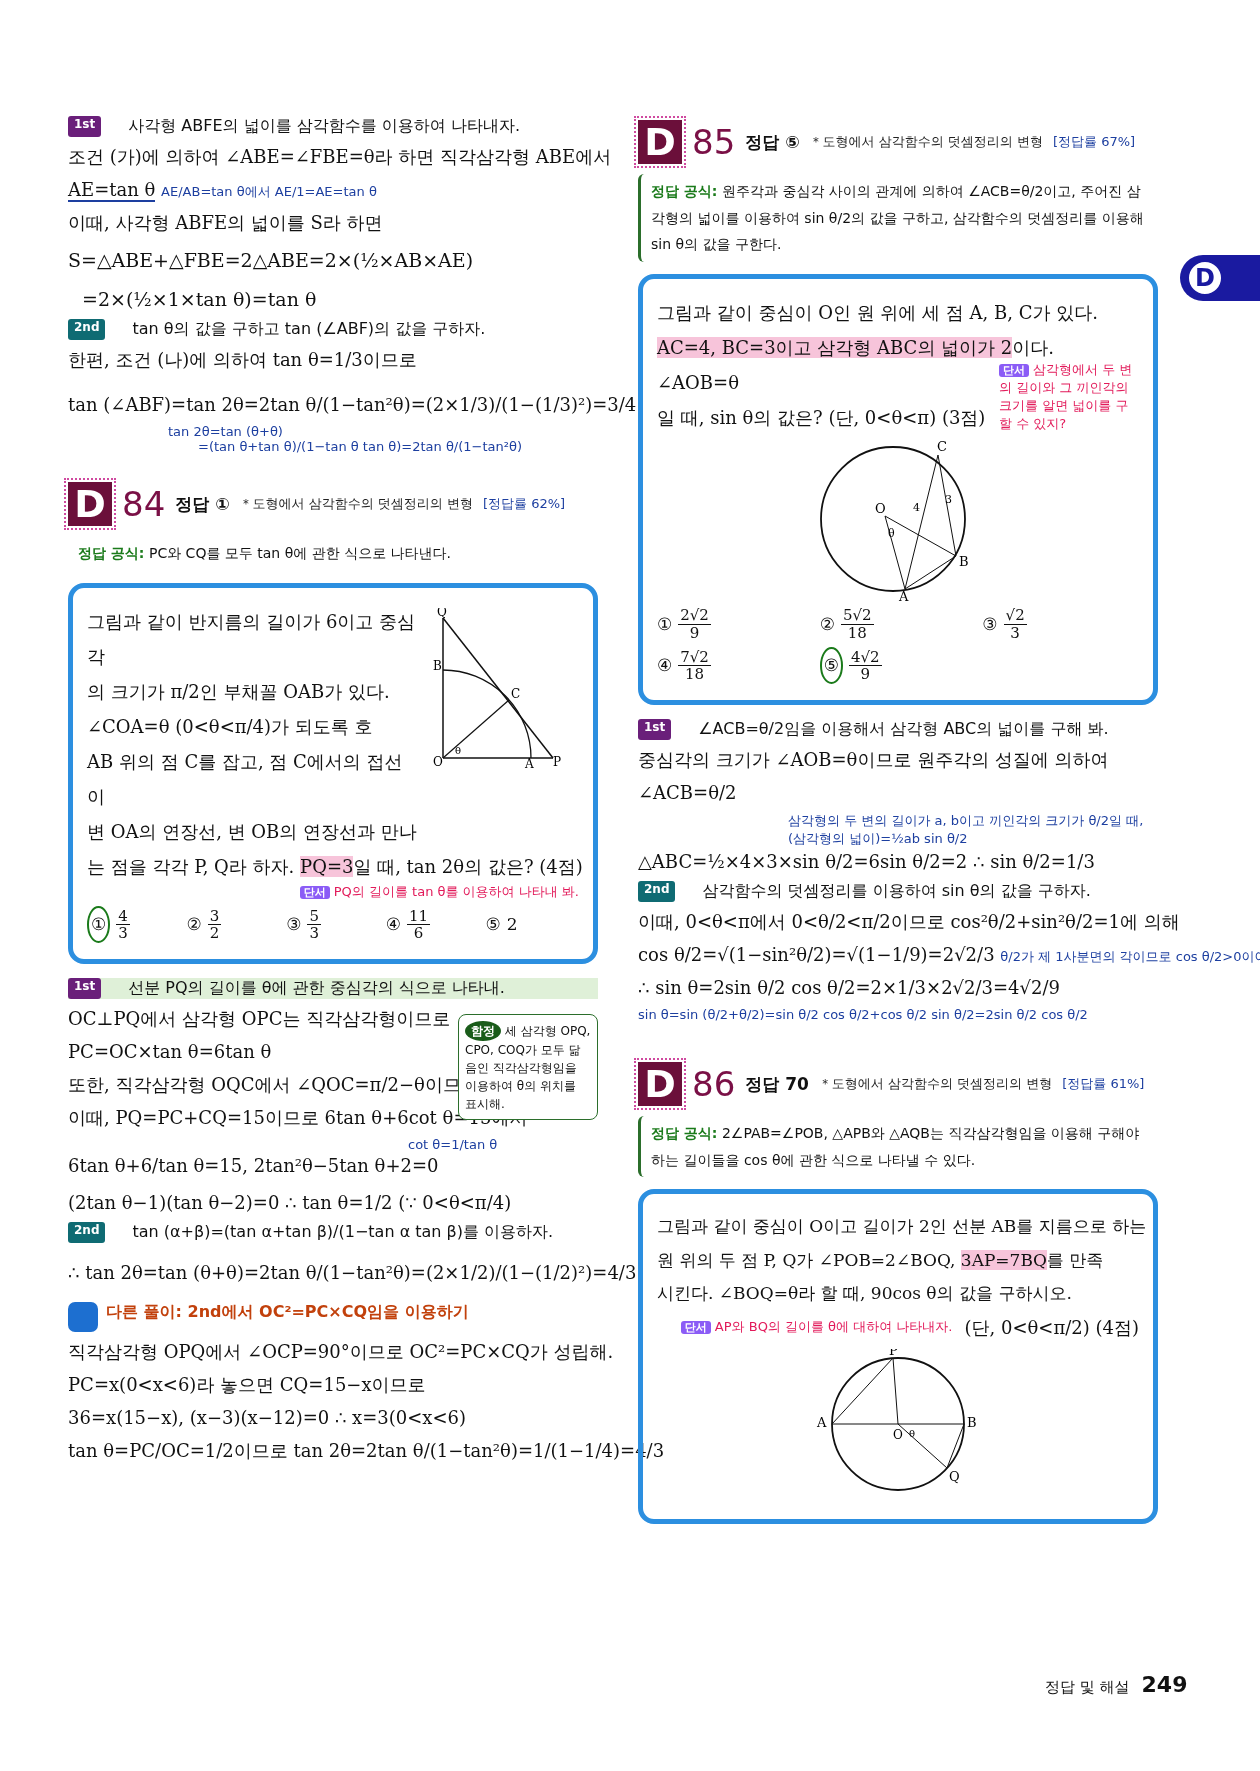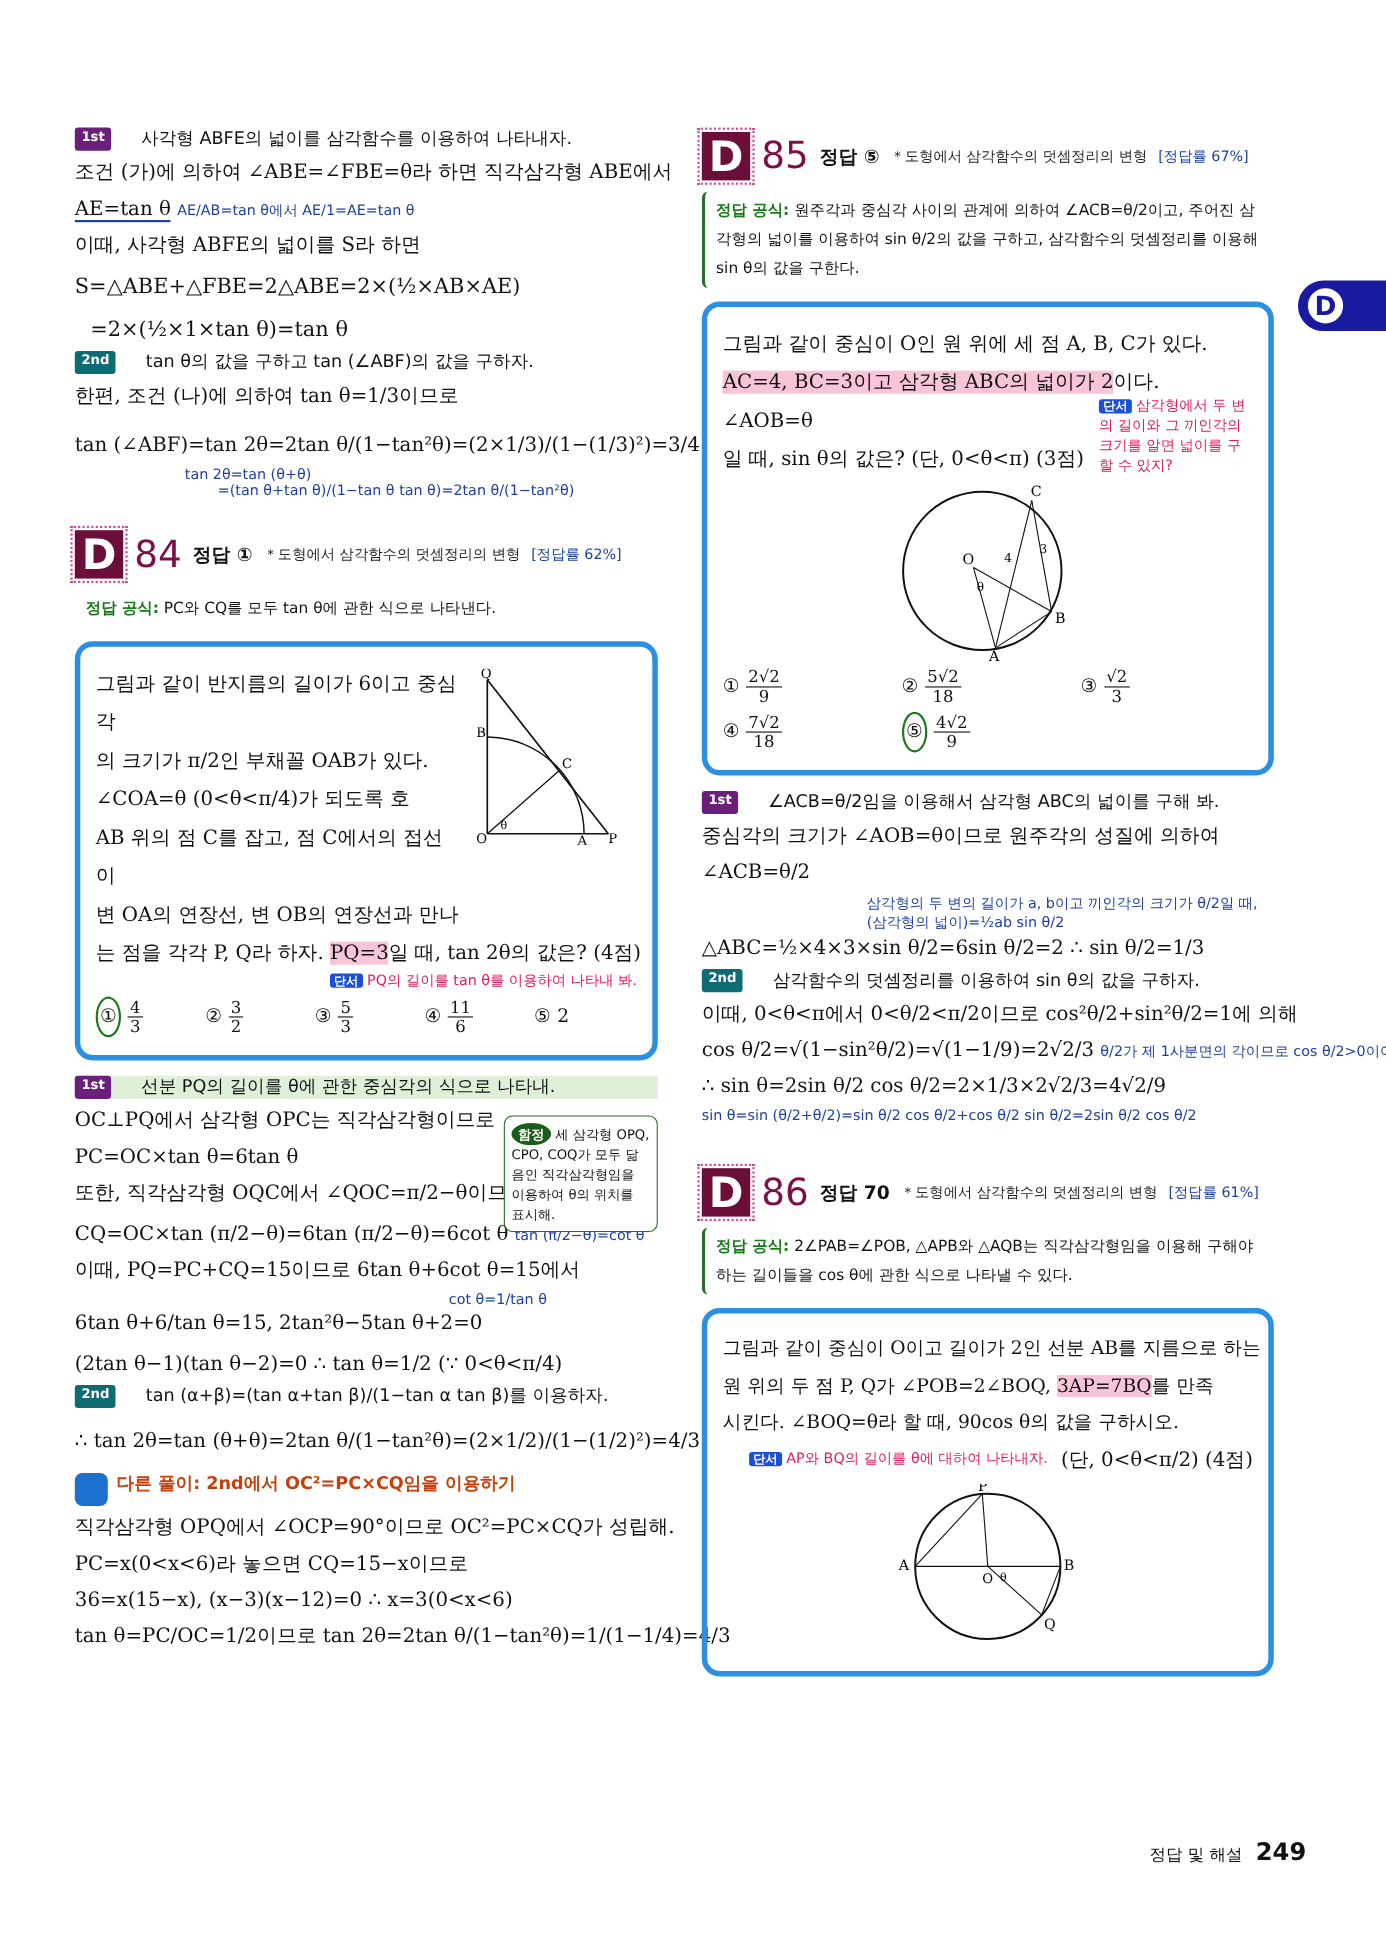--- a/index.html
+++ b/index.html
@@ -17,21 +17,21 @@
 .dbox{width:44px;height:44px;background:#6b0f3a;color:#fff;font:bold 38px "DejaVu Sans","Liberation Sans",sans-serif;display:flex;align-items:center;justify-content:center;outline:2px dotted #d04aa0;outline-offset:2px}
 .num{font:34px "DejaVu Sans","Liberation Sans",sans-serif;color:#7a1046}
 .ans{font:bold 17px "DejaVu Sans","Liberation Sans",sans-serif}
 .tag{font:13px "DejaVu Sans","Liberation Sans",sans-serif;color:#222}
 .rate{color:#1d3fa0}
 .formula{border-left:3px solid #2b6e2b;border-radius:6px;padding:4px 10px;font:14px "DejaVu Sans","Liberation Sans",sans-serif;line-height:1.9;margin:6px 0 12px}
 .formula b{color:#1a7a1a}
 .prob{border:5px solid #2c8fe0;border-radius:16px;padding:16px 14px;margin:10px 0 14px;font-size:18px;line-height:1.95;position:relative}
 .hl{background:#f7c4da}
 .hint{color:#e21a5a;font:13px "DejaVu Sans","Liberation Sans",sans-serif}
-.hintb{background:#1d4ed8;color:#fff;border-radius:3px;padding:0 4px;font-size:11px;font-weight:bold;margin-right:4px}
+.hintb{background:#8b5cf6;color:#fff;border-radius:3px;padding:0 4px;font-size:11px;font-weight:bold;margin-right:4px}
 .choices{display:grid;gap:6px;font-size:17px;margin-top:6px}
 .choice{display:flex;align-items:center;gap:6px}
 .frac{display:inline-flex;flex-direction:column;align-items:center;vertical-align:middle;font-size:15px;line-height:1.1}
 .frac span:first-child{border-bottom:1px solid #111;padding:0 2px}
 .circled{border:2px solid #1a7a1a;border-radius:50%;padding:0 2px}
 .sidetab{position:absolute;left:1180px;top:255px;width:80px;height:46px;background:#1a1aa0;border-radius:23px 0 0 23px}
 .sidetab span{position:absolute;left:6px;top:4px;width:38px;height:38px;border-radius:50%;background:#fff;border:3px solid #1a1aa0;color:#1a1aa0;font:bold 24px "DejaVu Sans","Liberation Sans",sans-serif;display:flex;align-items:center;justify-content:center}
 .footer{position:absolute;left:1045px;top:1672px;display:flex;align-items:baseline;gap:12px;font-family:"DejaVu Sans","Liberation Sans",sans-serif}
 .footer .t{font-size:15px}
 .footer .p{font-size:22px;font-weight:bold}
@@ -139,21 +139,20 @@
     <div style="position:relative">
       <div class="step" style="background:#dff0d8">
           <span class="badge b1">1st</span>
           <span>선분 PQ의 길이를 θ에 관한 중심각의 식으로 나타내.</span>
         </div>
       <div class="line">OC⊥PQ에서 삼각형 OPC는 직각삼각형이므로</div>
       <div class="line">PC=OC×tan θ=6tan θ</div>
       <div class="line">또한, 직각삼각형 OQC에서 ∠QOC=π/2−θ이므로</div>
       <div class="trap" style="top:36px"><span class="badge" style="background:#1a5c1a;border-radius:50%">함정</span> <span>세 삼각형 OPQ, CPO, COQ가 모두 닮음인 직각삼각형임을 이용하여 θ의 위치를 표시해.</span></div>
     </div>
-    <div class="line" style="margin-top:10px"><span>CQ=OC×tan (π/2−θ)=6tan (π/2−θ)=6cot θ</span> <span class="note">tan (π/2−θ)=cot θ</span></div>
     <div class="line">이때, PQ=PC+CQ=15이므로 6tan θ+6cot θ=15에서</div>
     <div class="note" style="padding-left:340px">cot θ=1/tan θ</div>
     <div class="line">6tan θ+6/tan θ=15, 2tan²θ−5tan θ+2=0</div>
     <div class="line" style="margin-top:10px">(2tan θ−1)(tan θ−2)=0     ∴ tan θ=1/2 (∵ 0&lt;θ&lt;π/4)</div>
     <div class="step">
         <span class="badge b2">2nd</span>
         <span>tan (α+β)=(tan α+tan β)/(1−tan α tan β)를 이용하자.</span>
       </div>
     <div class="line" style="margin:16px 0">∴ tan 2θ=tan (θ+θ)=2tan θ/(1−tan²θ)=(2×1/2)/(1−(1/2)²)=4/3</div>
     <div class="alt">

